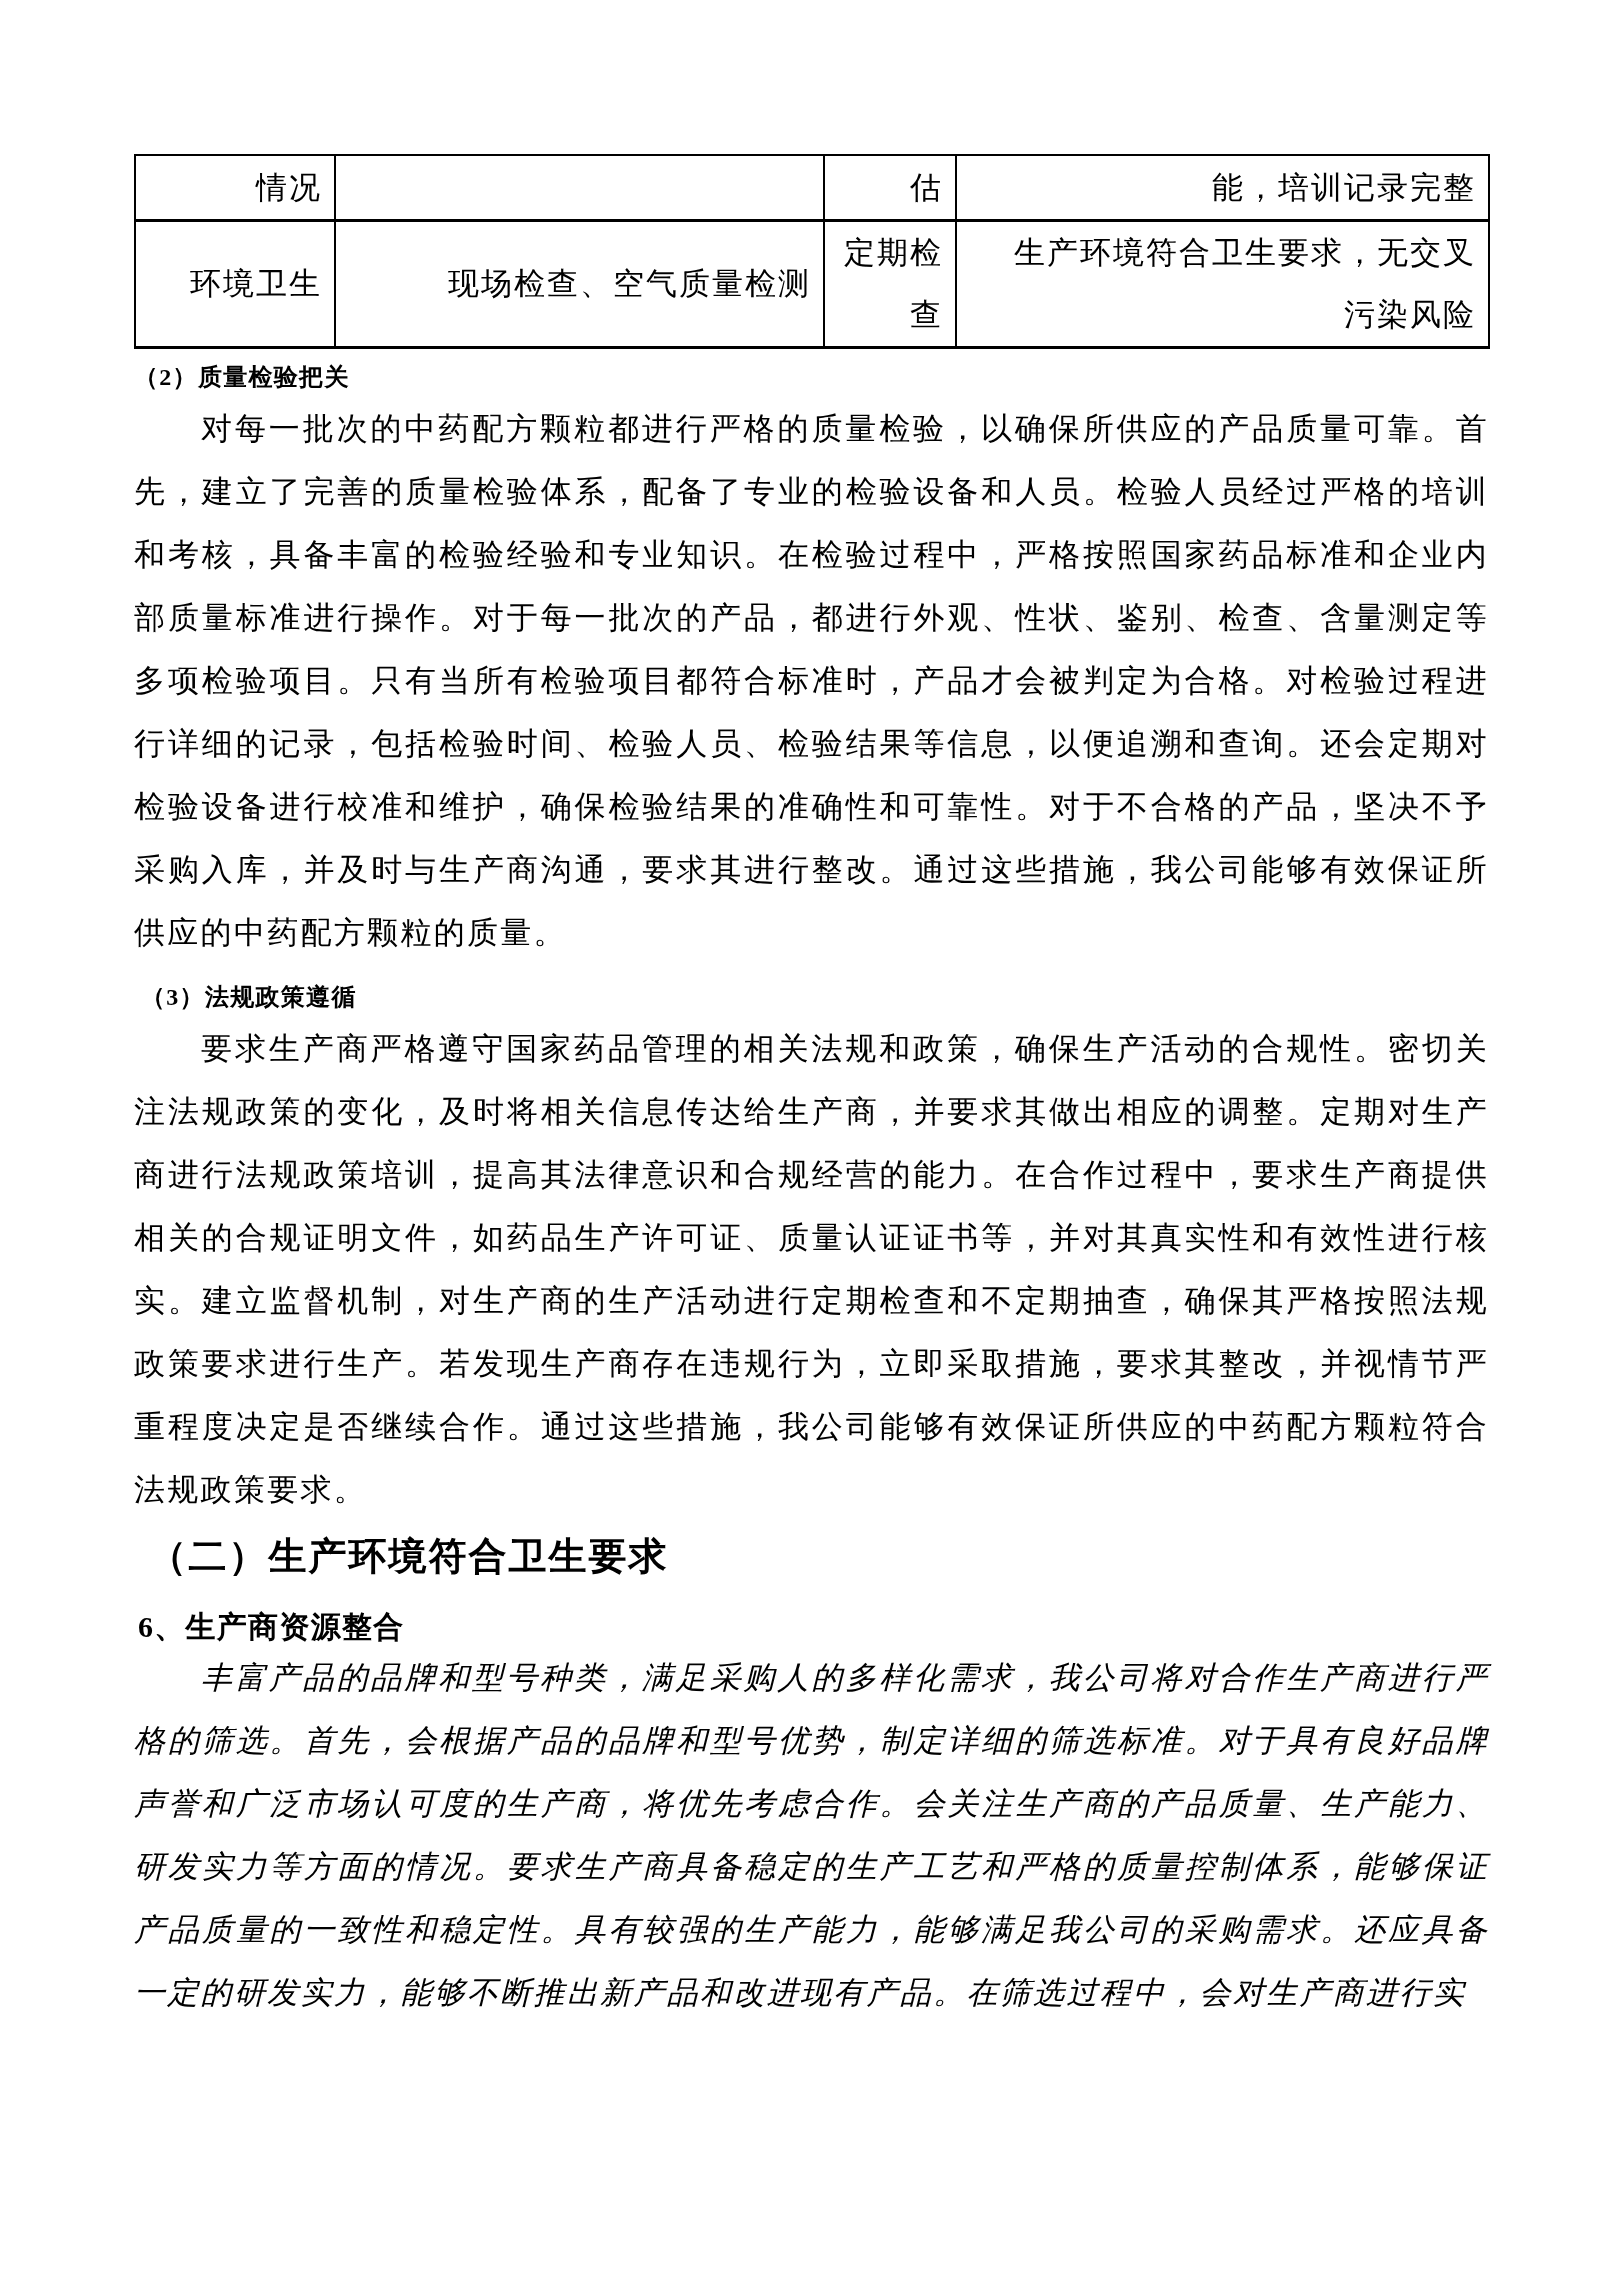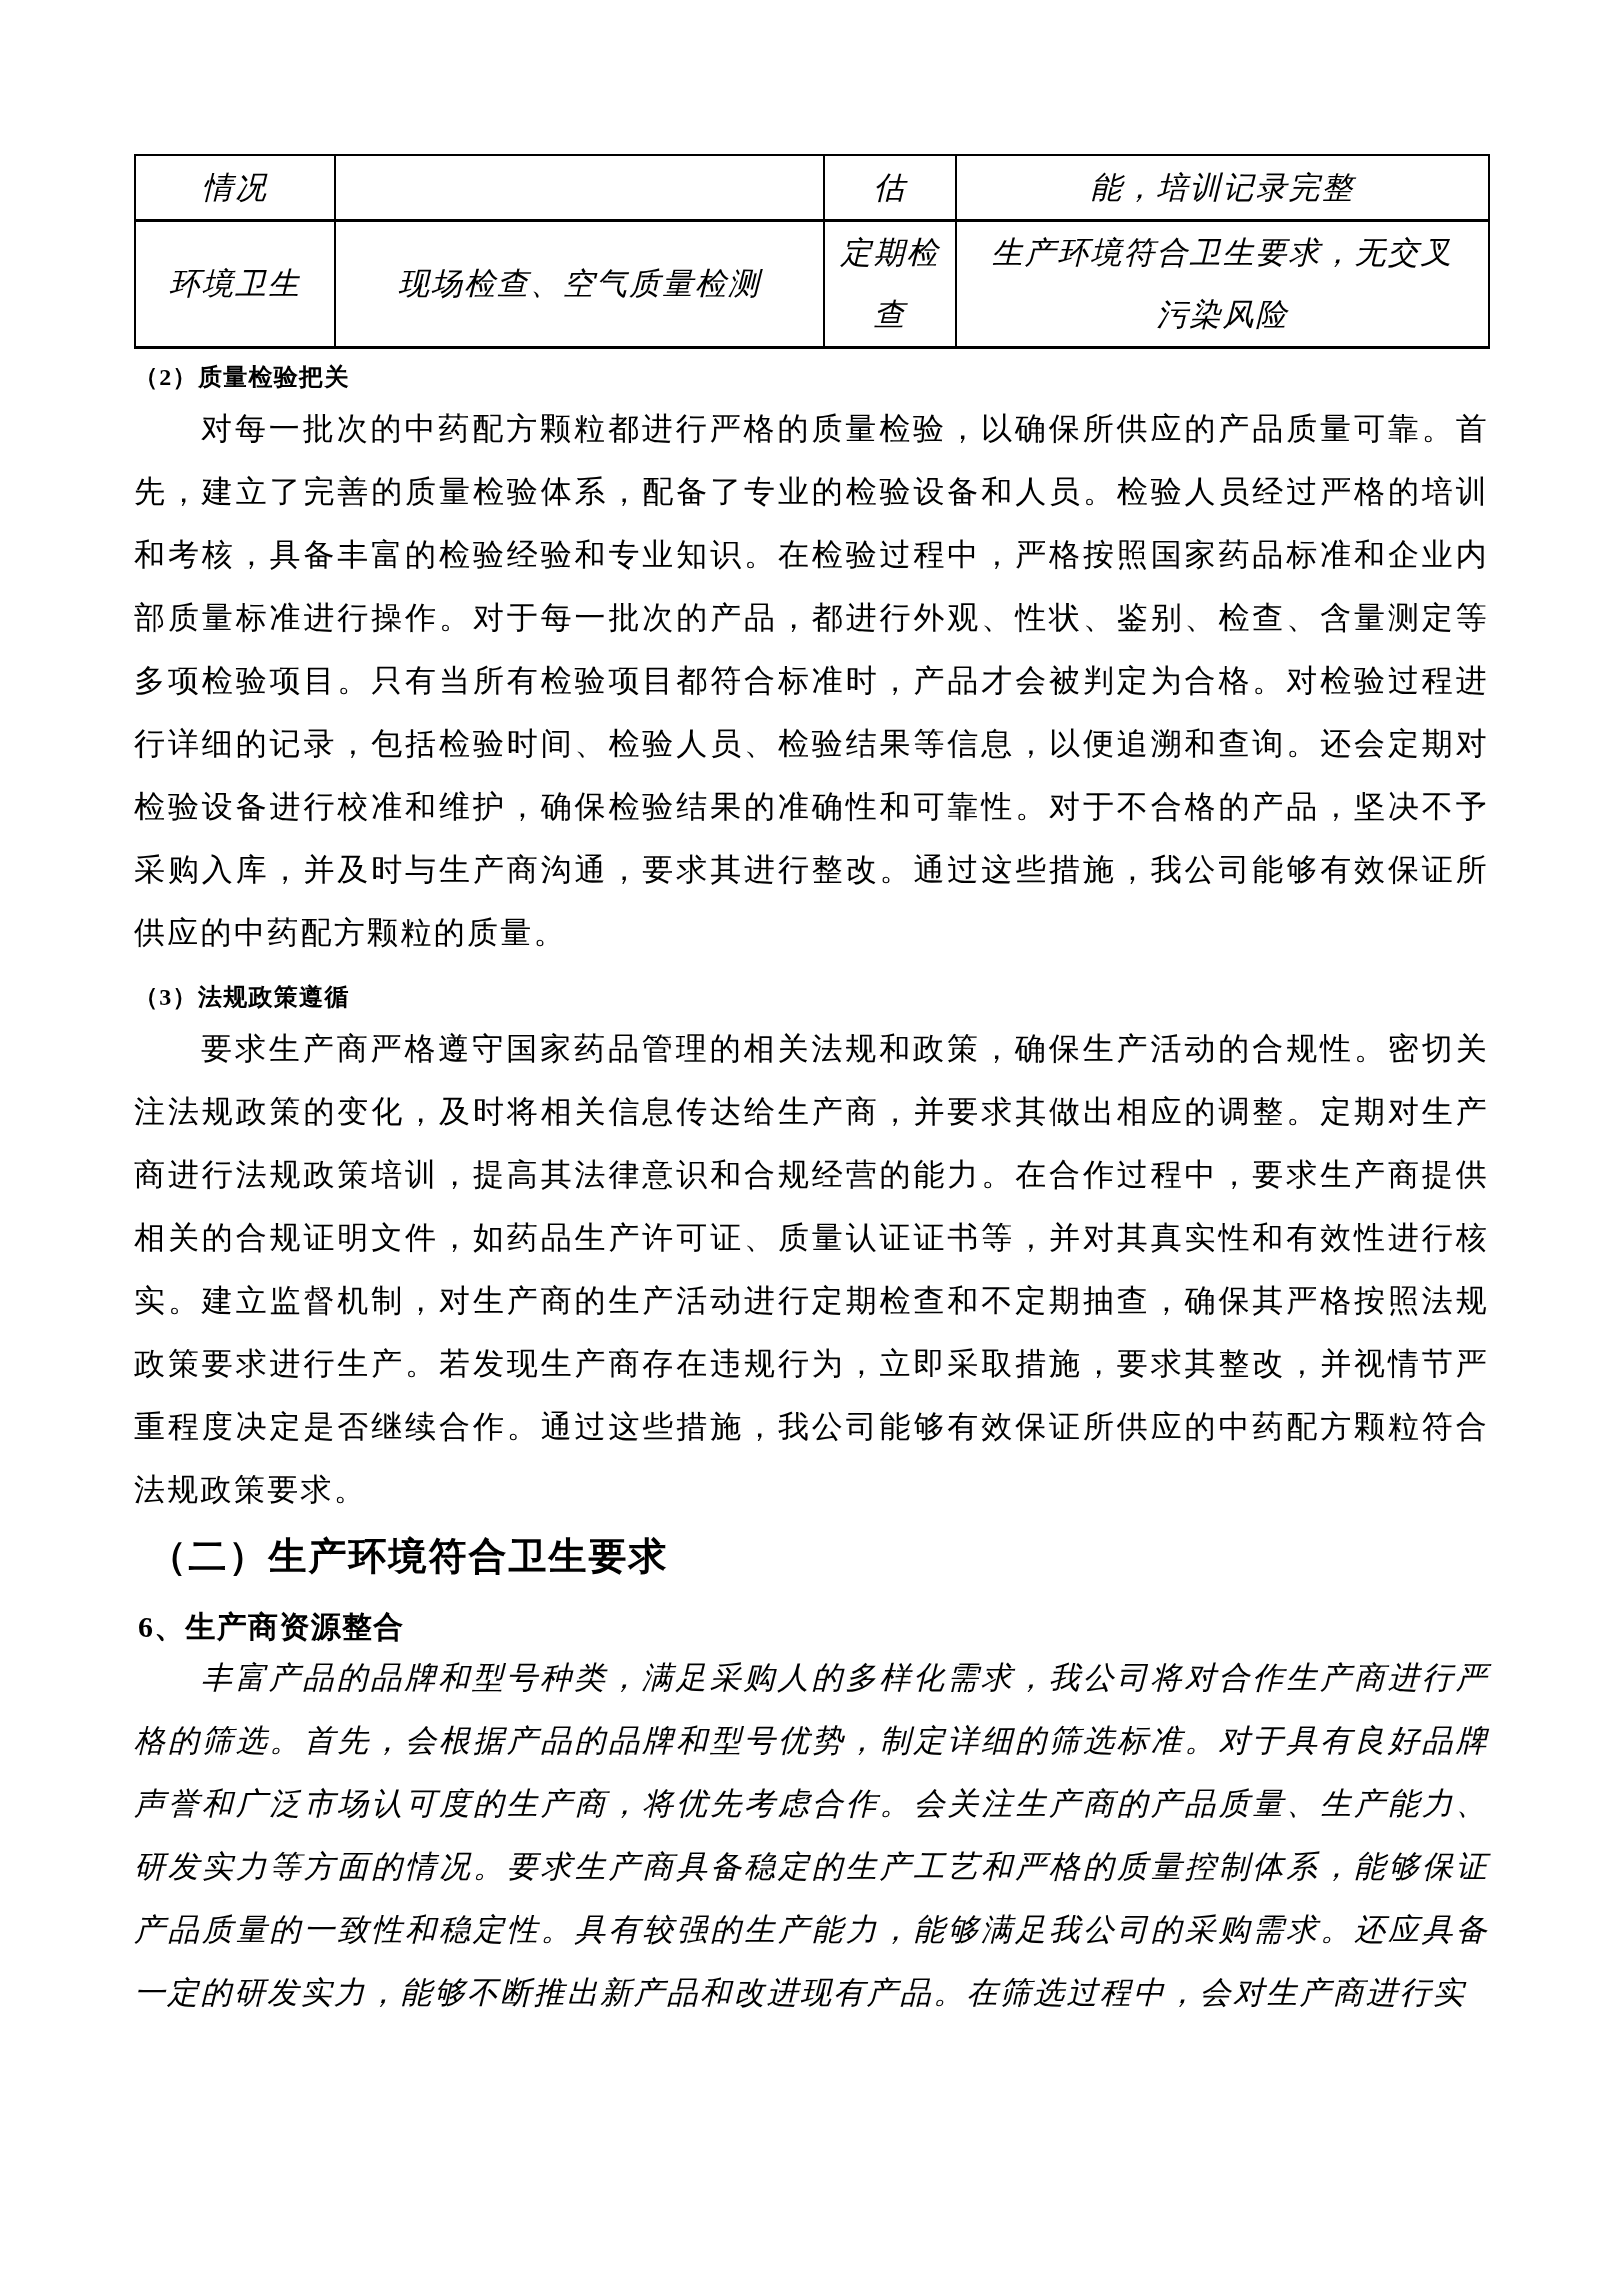--- a/index.html
+++ b/index.html
@@ -28,46 +28,45 @@
     width: 100%;
     margin-top: 154px;
     border-collapse: collapse;
     table-layout: fixed;
   }
   table.eval td {
     border: 2px solid #000000;
     font-size: 31px;
     line-height: 62px;
     letter-spacing: 2px;
-    text-align: center;
+    text-align: right;
     vertical-align: middle;
-    padding: 0 3px;
+    padding: 0 12px;
     white-space: pre-line;
     overflow: hidden;
-    font-style: italic;
   }
   tr.row-cont td {
     height: 63px;
     border-bottom-width: 3.3px;
   }
   tr.row-env td {
     height: 123px;
     border-bottom-width: 3.3px;
   }
 
   
   .h-sub {
     font-size: 24px;
     line-height: 39px;
     letter-spacing: 1.3px;
     font-weight: 700;
     margin: 0;
   }
   .h-quality   { margin-top: 8.5px; }
-  .h-policy    { margin-top: 14.4px; }
+  .h-policy    { margin-top: 14.4px; margin-left: 7px; }
   .h-screening { margin-top: 23.6px; margin-left: 13px; }
 
   .h-big {
     font-size: 38px;
     line-height: 46px;
     letter-spacing: 2px;
     font-weight: 700;
     margin: 11.8px 0 0 14.4px;
   }
   .h-num {

